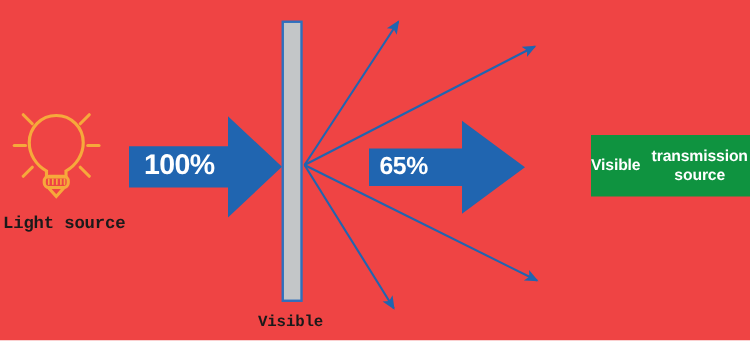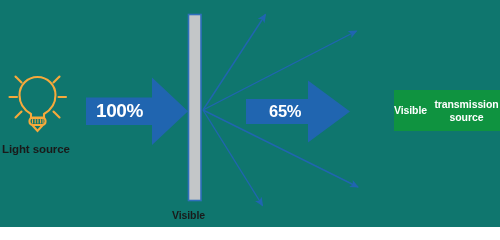--- a/index.html
+++ b/index.html
@@ -7,34 +7,34 @@
     padding: 0;
     background: #ffffff;
   }
   body {
     font-family: "Liberation Sans", sans-serif;
   }
   #stage {
     position: relative;
     width: 500px;
     height: 227px;
-    background: #0f766e;
+    background: #ef4444;
     overflow: hidden;
   }
   #diagram-svg {
     position: absolute;
     left: 0;
     top: 0;
     width: 500px;
     height: 227px;
     display: block;
   }
   .label-text {
     position: absolute;
-    font-family: Liberation Sans, sans-serif;
+    font-family: Liberation Mono, monospace;
     font-weight: bold;
     color: #1a1a1a;
     white-space: nowrap;
   }
   #light-source-label {
     left: 2px;
     top: 143px;
     font-size: 11.5px;
     letter-spacing: -0.1px;
   }
@@ -55,21 +55,20 @@
     left: 96px;
     top: 100px;
     font-size: 19px;
     letter-spacing: -0.4px;
   }
   #transmitted-value {
     left: 253px;
     top: 102px;
     font-size: 16.5px;
     letter-spacing: -0.3px;
-    margin-left: 16px;
   }
   #result-box {
     position: absolute;
     left: 374px;
     top: 90px;
     width: 112px;
     height: 41px;
     background: #0f9340;
     display: flex;
     flex-direction: row;

